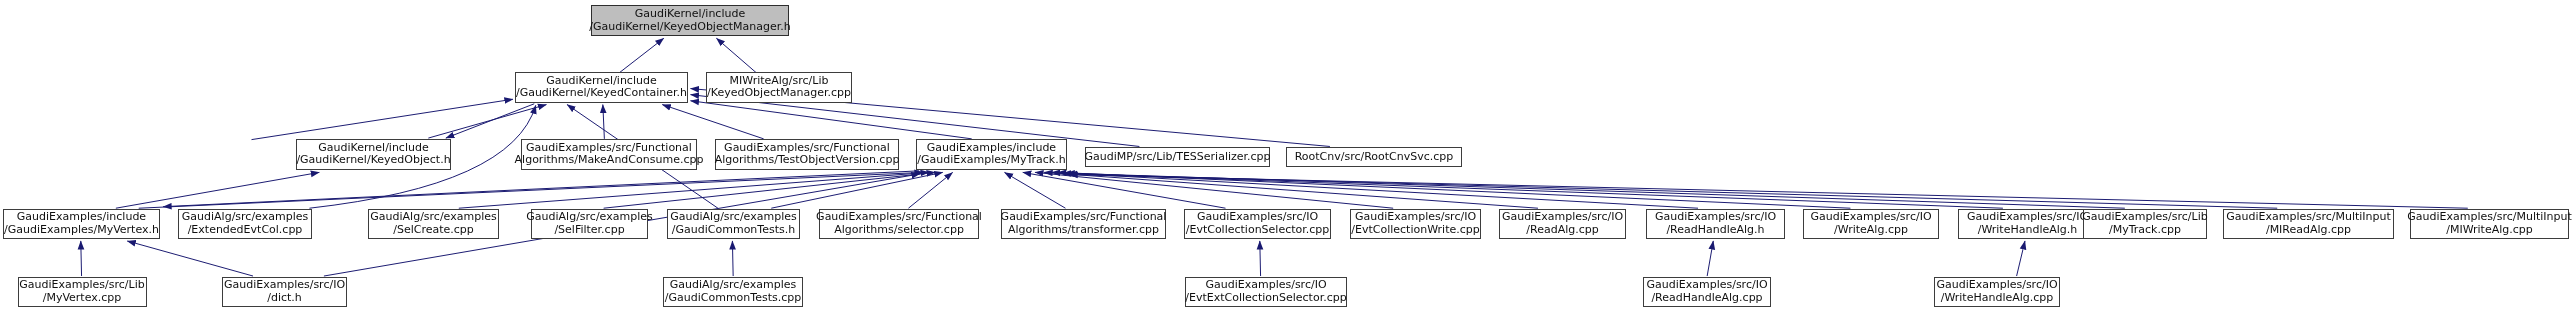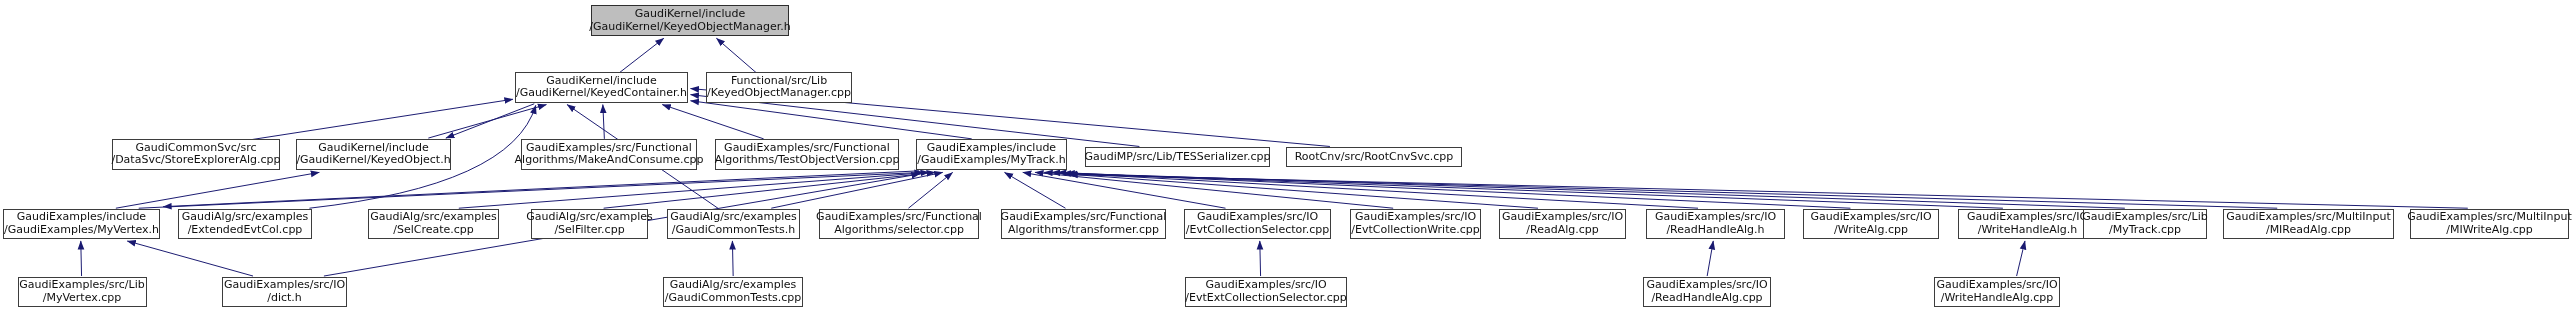--- a/index.html
+++ b/index.html
@@ -61,25 +61,23 @@
       <path d="M2240,362 L2248,316" marker-end="url(#ah)"></path>
       <path d="M2646,362 L2657,316" marker-end="url(#ah)"></path>
     </g>
   </svg>
 
   <div class="node root" style="left:591px;top:5.3px;width:198px;height:30.5px">GaudiKernel/include
 /GaudiKernel/KeyedObjectManager.h</div>
 
   <div class="node" style="left:515px;top:72px;width:173px;height:30.5px">GaudiKernel/include
 /GaudiKernel/KeyedContainer.h</div>
-  <div class="node" style="left:706px;top:72px;width:146px;height:30.5px">Functional/src/Lib
+  <div class="node" style="left:706px;top:72px;width:146px;height:30.5px">MIWriteAlg/src/Lib
 /KeyedObjectManager.cpp</div>
 
-  <div class="node" style="left:112px;top:139px;width:168px;height:30.5px">GaudiCommonSvc/src
-/DataSvc/StoreExplorerAlg.cpp</div>
   <div class="node" style="left:296px;top:139px;width:155px;height:30.5px">GaudiKernel/include
 /GaudiKernel/KeyedObject.h</div>
   <div class="node" style="left:521px;top:139px;width:176px;height:30.5px">GaudiExamples/src/Functional
 Algorithms/MakeAndConsume.cpp</div>
   <div class="node" style="left:715px;top:139px;width:184px;height:30.5px">GaudiExamples/src/Functional
 Algorithms/TestObjectVersion.cpp</div>
   <div class="node" style="left:916px;top:139px;width:151px;height:30.5px">GaudiExamples/include
 /GaudiExamples/MyTrack.h</div>
   <div class="node" style="left:1085px;top:147px;width:185px;height:20px">GaudiMP/src/Lib/TESSerializer.cpp</div>
   <div class="node" style="left:1286px;top:147px;width:176px;height:20px">RootCnv/src/RootCnvSvc.cpp</div>

